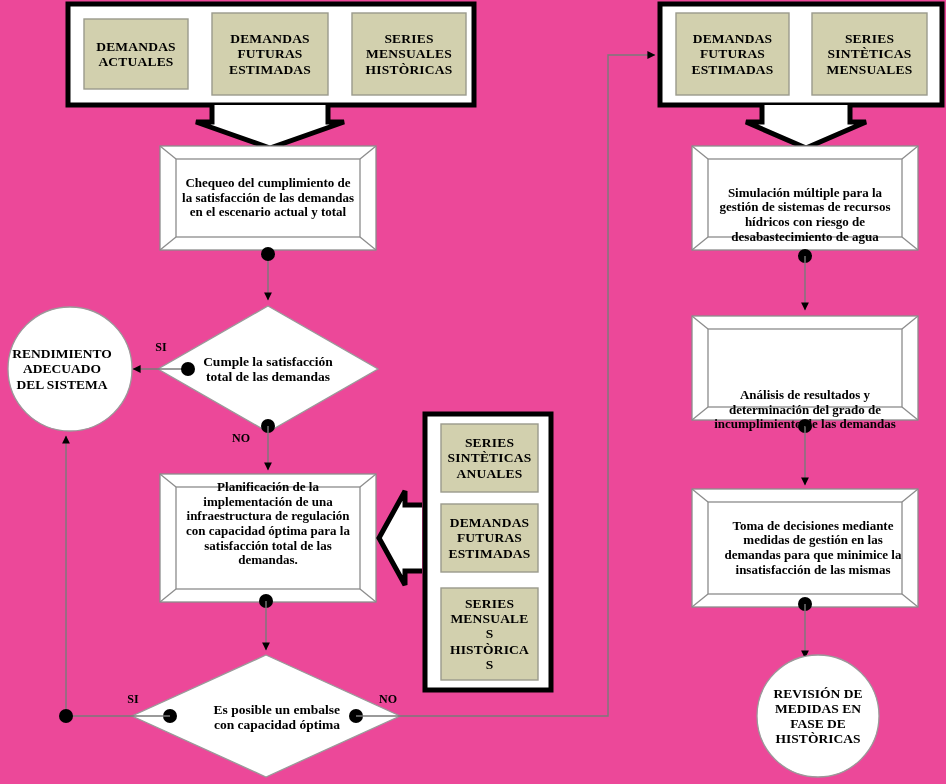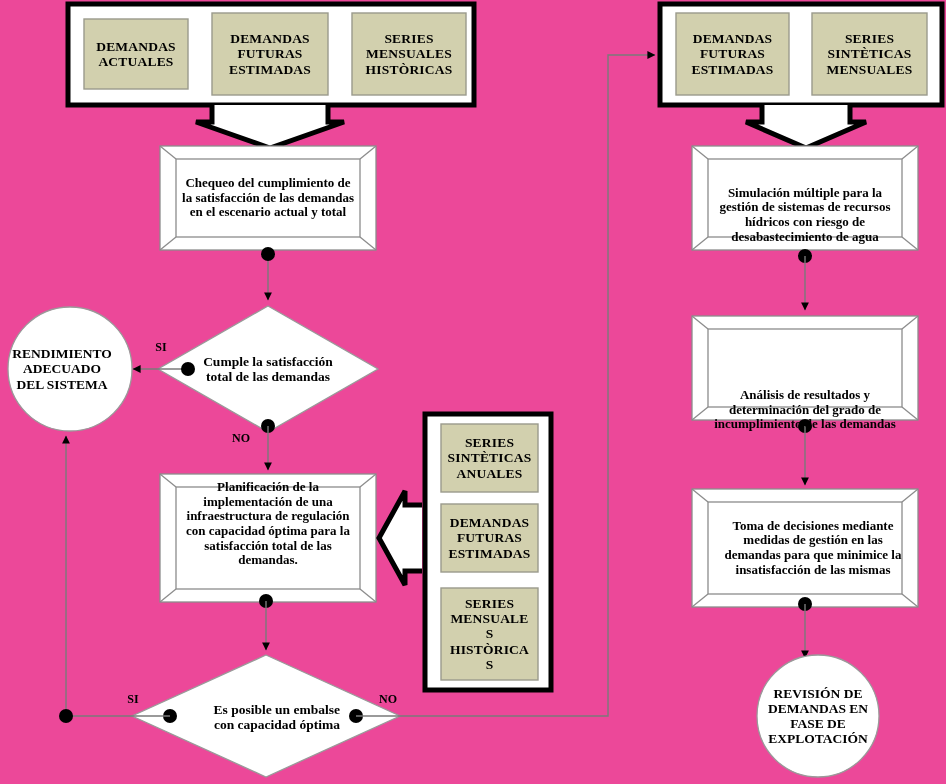--- a/index.html
+++ b/index.html
@@ -175,15 +175,15 @@
 FUTURAS
 ESTIMADAS</div>
   <div class="lbl tagtxt" style="left:812px;top:13px;width:115px;height:82px;white-space:pre-line;">SERIES
 SINTÈTICAS
 MENSUALES</div>
 
   <div class="lbl proctxt" style="left:712px;top:173px;width:186px;height:84px;">Simulación múltiple para la gestión de sistemas de recursos hídricos con riesgo de desabastecimiento de agua</div>
   <div class="lbl proctxt" style="left:712px;top:331px;width:186px;height:74px;margin-top:42px;">Análisis de resultados y determinación del grado de incumplimiento de las demandas</div>
   <div class="lbl proctxt" style="left:688px;top:504px;width:186px;height:88px;margin-left:32px;">Toma de decisiones mediante medidas de gestión en las demandas para que minimice la insatisfacción de las mismas</div>
 
-  <div class="lbl circtxt" style="left:757px;top:680px;width:122px;height:72px;">REVISIÓN DE DEMANDAS EN FASE DE EXPLOTACIÓN</div>
+  <div class="lbl circtxt" style="left:757px;top:680px;width:122px;height:72px;">REVISIÓN DE MEDIDAS EN FASE DE HISTÒRICAS</div>
 
 </div>
 
 </body></html>

